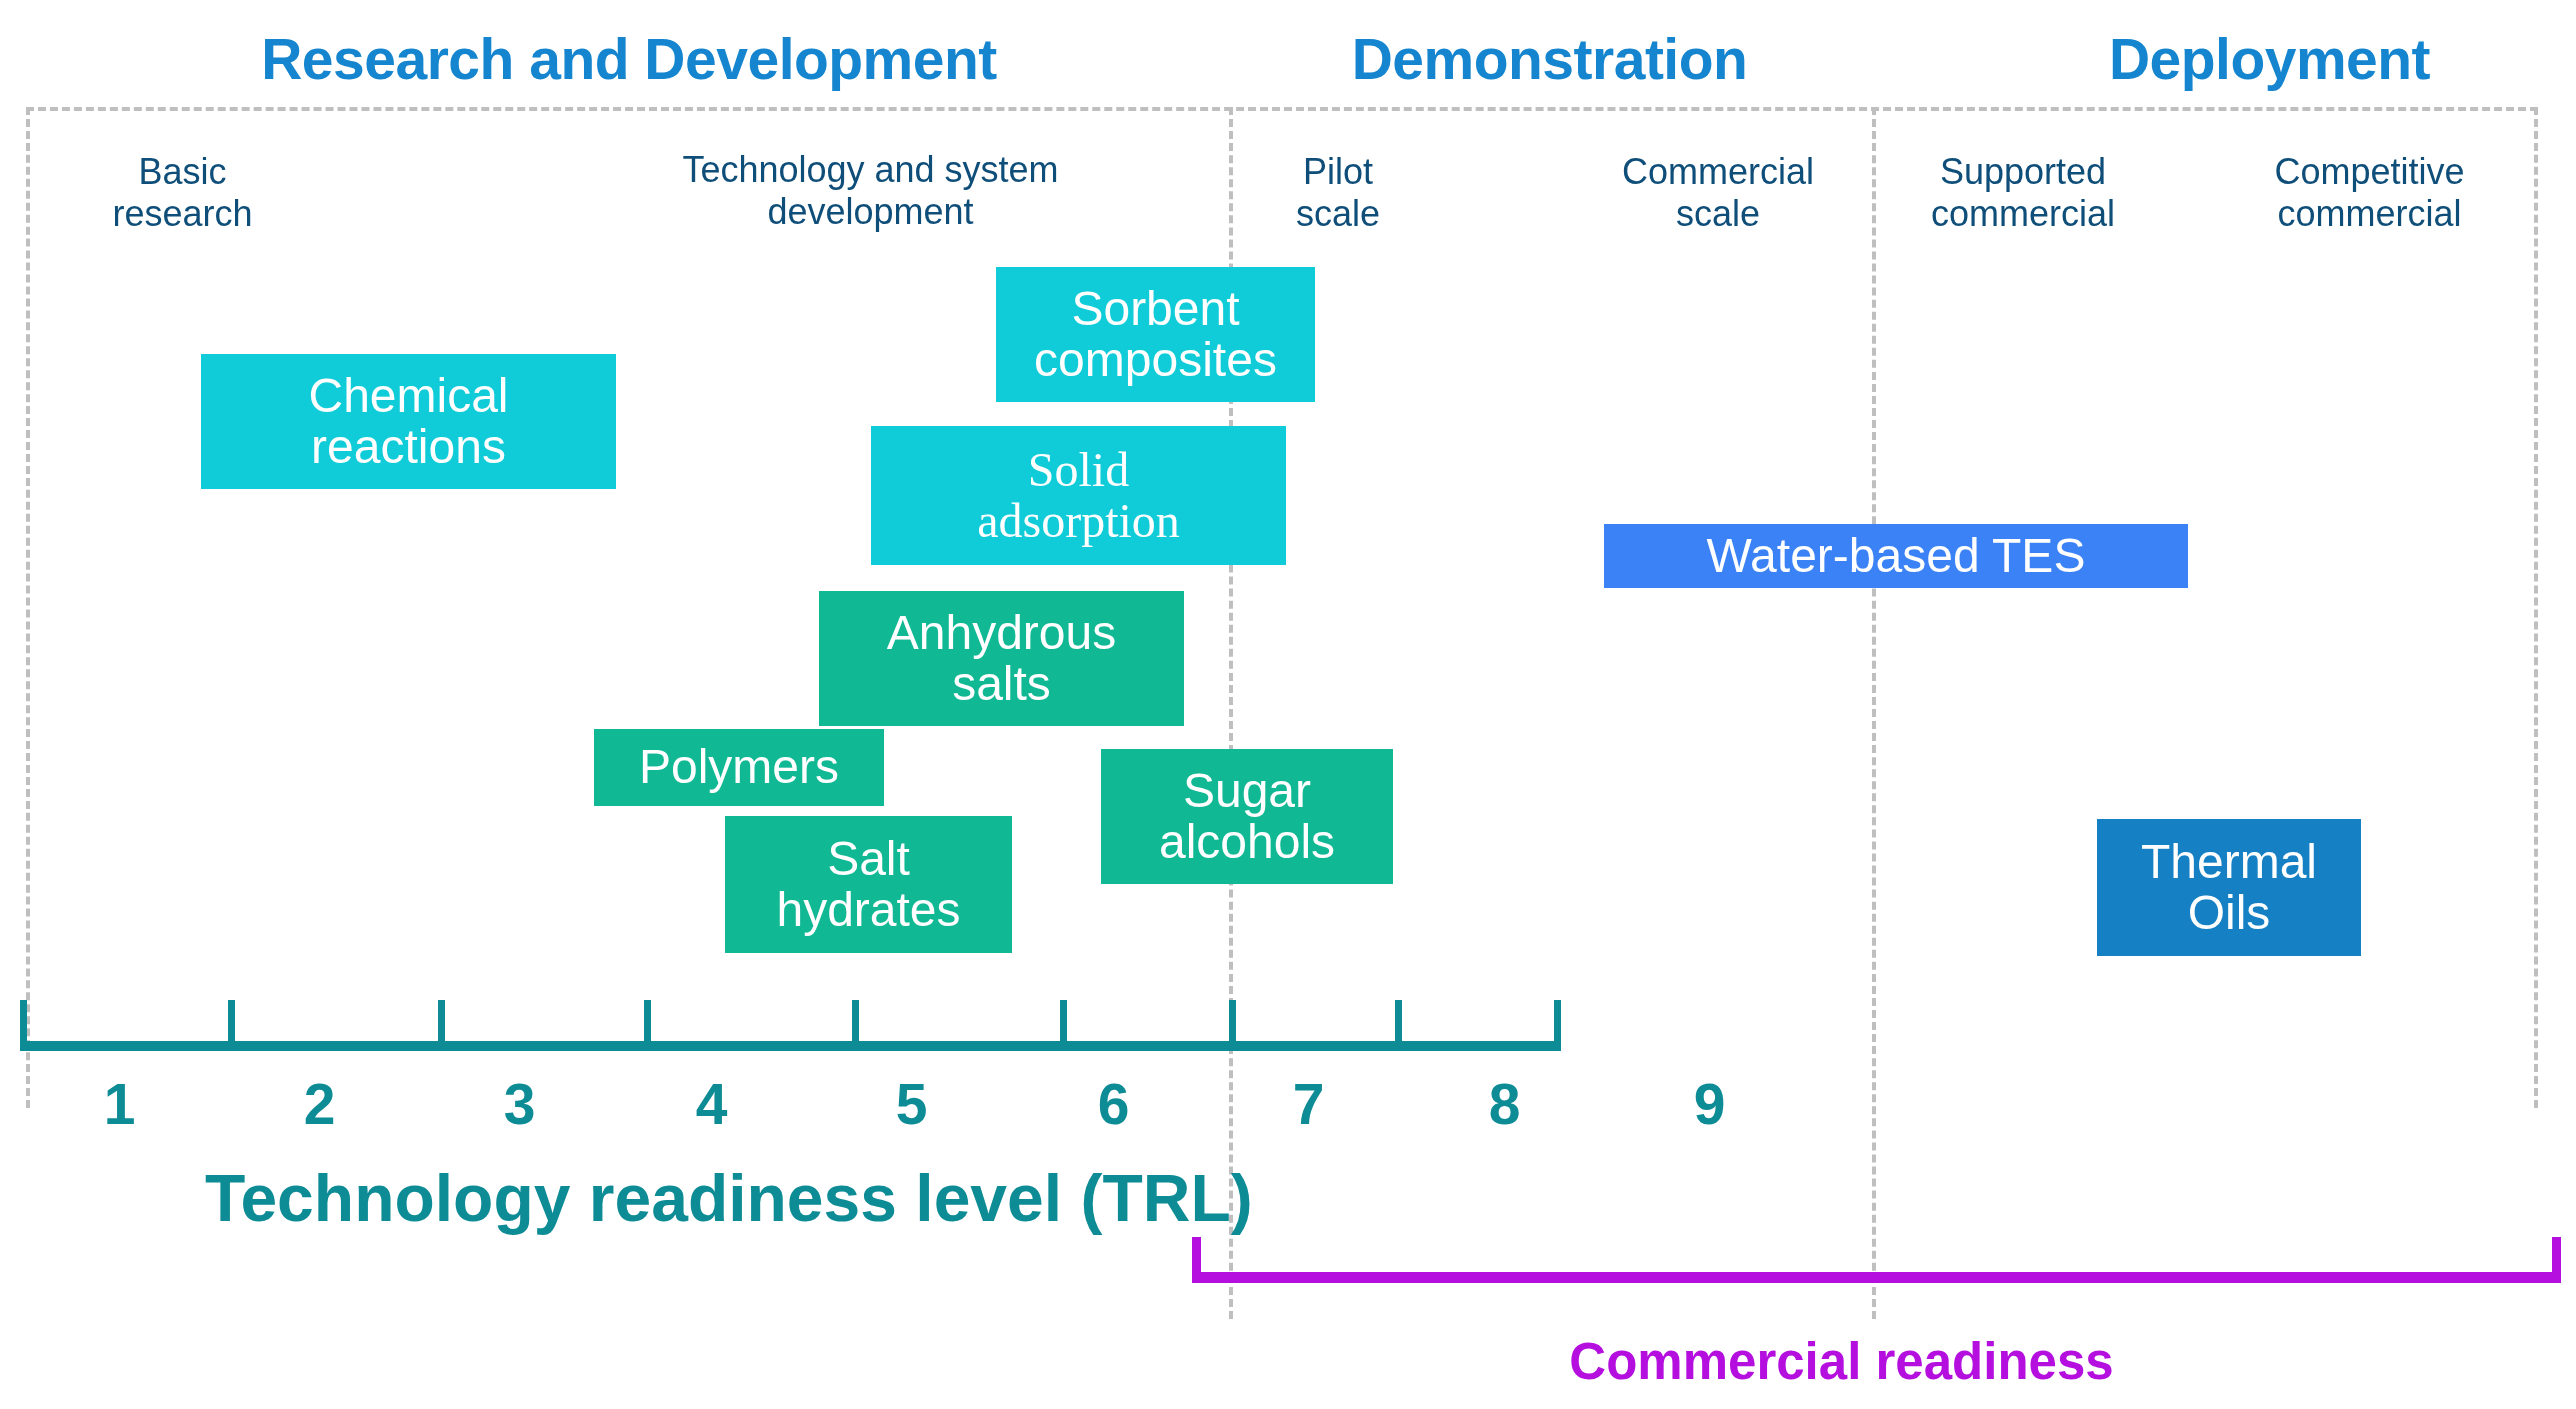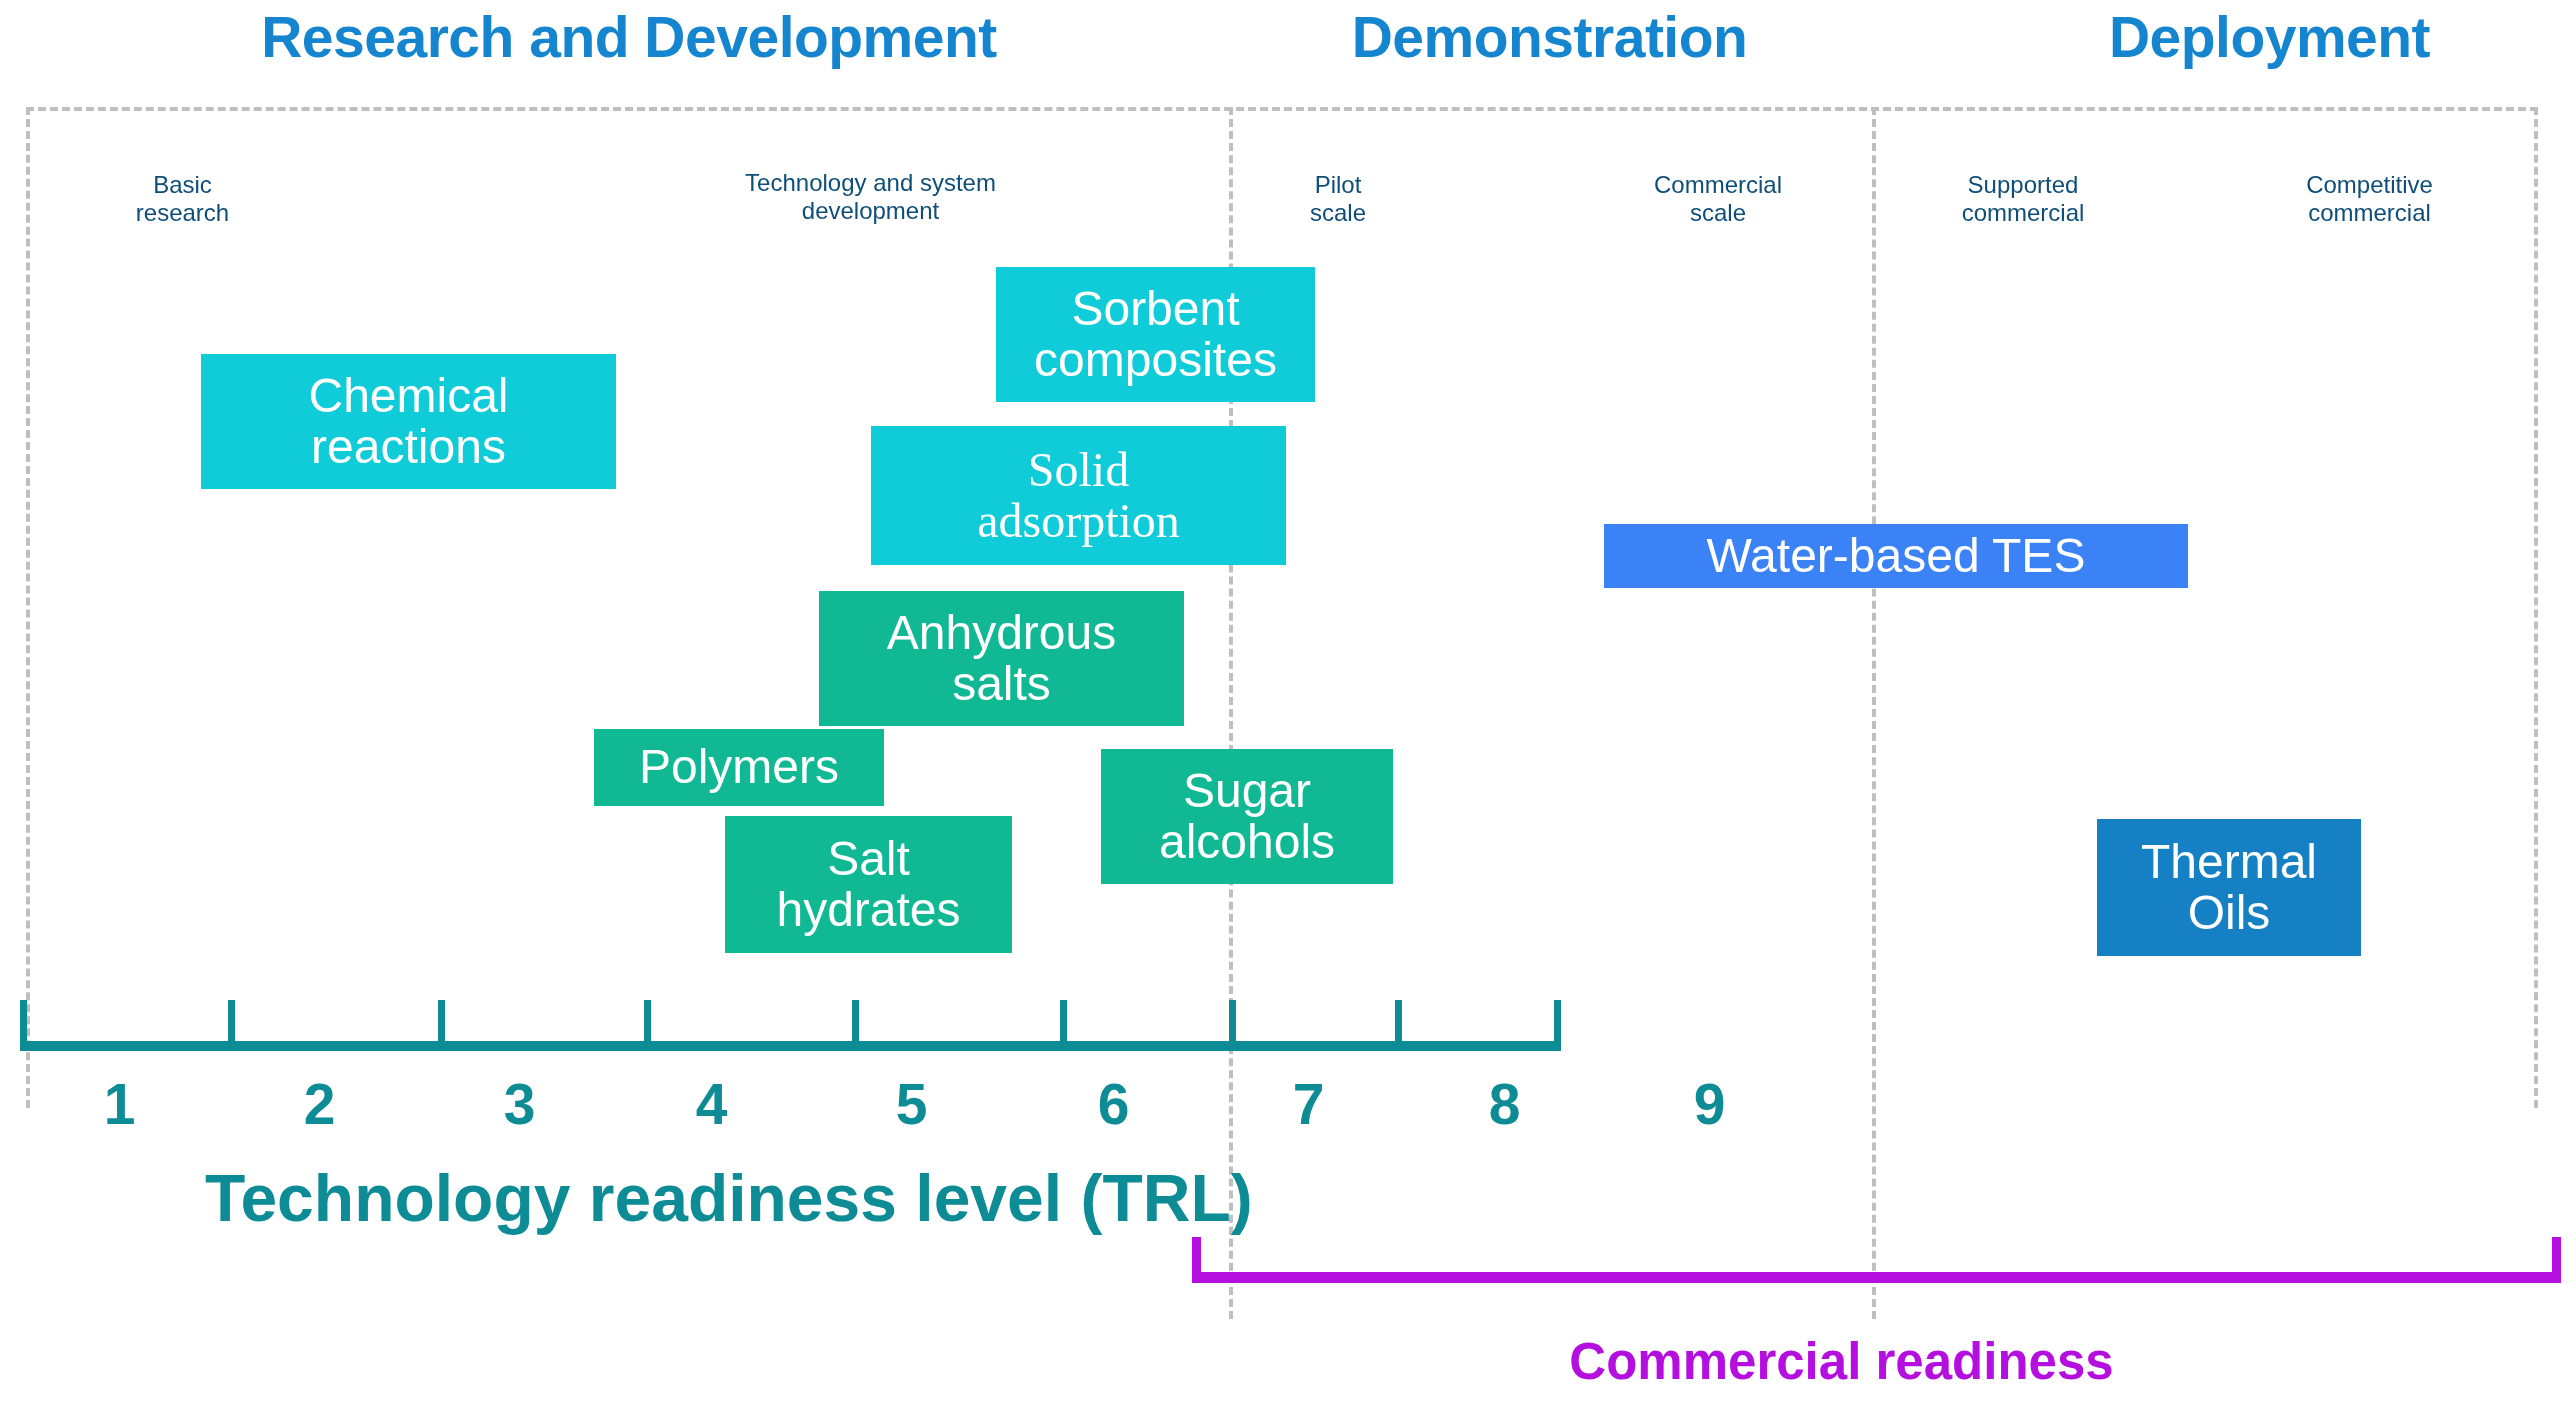--- a/index.html
+++ b/index.html
@@ -20,20 +20,21 @@
   
   .stage-title {
     position: absolute;
     color: #1485CE;
     font-weight: bold;
     font-size: 57px;
     line-height: 1;
     white-space: nowrap;
     text-align: center;
     letter-spacing: -0.5px;
+    margin-top: 22px;
   }
 
   
   .frame {
     position: absolute;
     left: 26.4px;
     top: 107px;
     width: 2512px;
     height: 1001px;
     border: 4.6px dashed #BFBFBF;
@@ -45,25 +46,24 @@
     top: 107px;
     width: 0;
     border-left: 4.6px dashed #BFBFBF;
     height: 1212px;
   }
 
   
   .substage {
     position: absolute;
     color: #0E4E79;
-    font-size: 24px;
+    font-size: 36px;
     line-height: 1.17;
     text-align: center;
     white-space: pre-line;
-    margin-top: 20px;
   }
 
   
   .tech-box {
     position: absolute;
     display: flex;
     align-items: center;
     justify-content: center;
     color: #ffffff;
     font-size: 48px;

